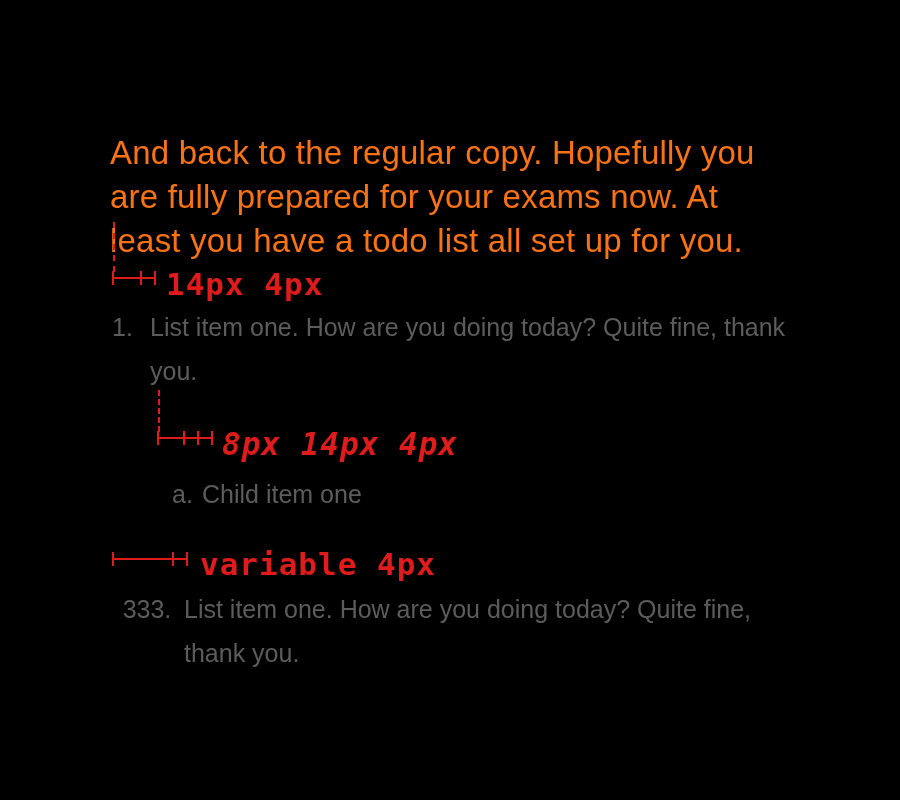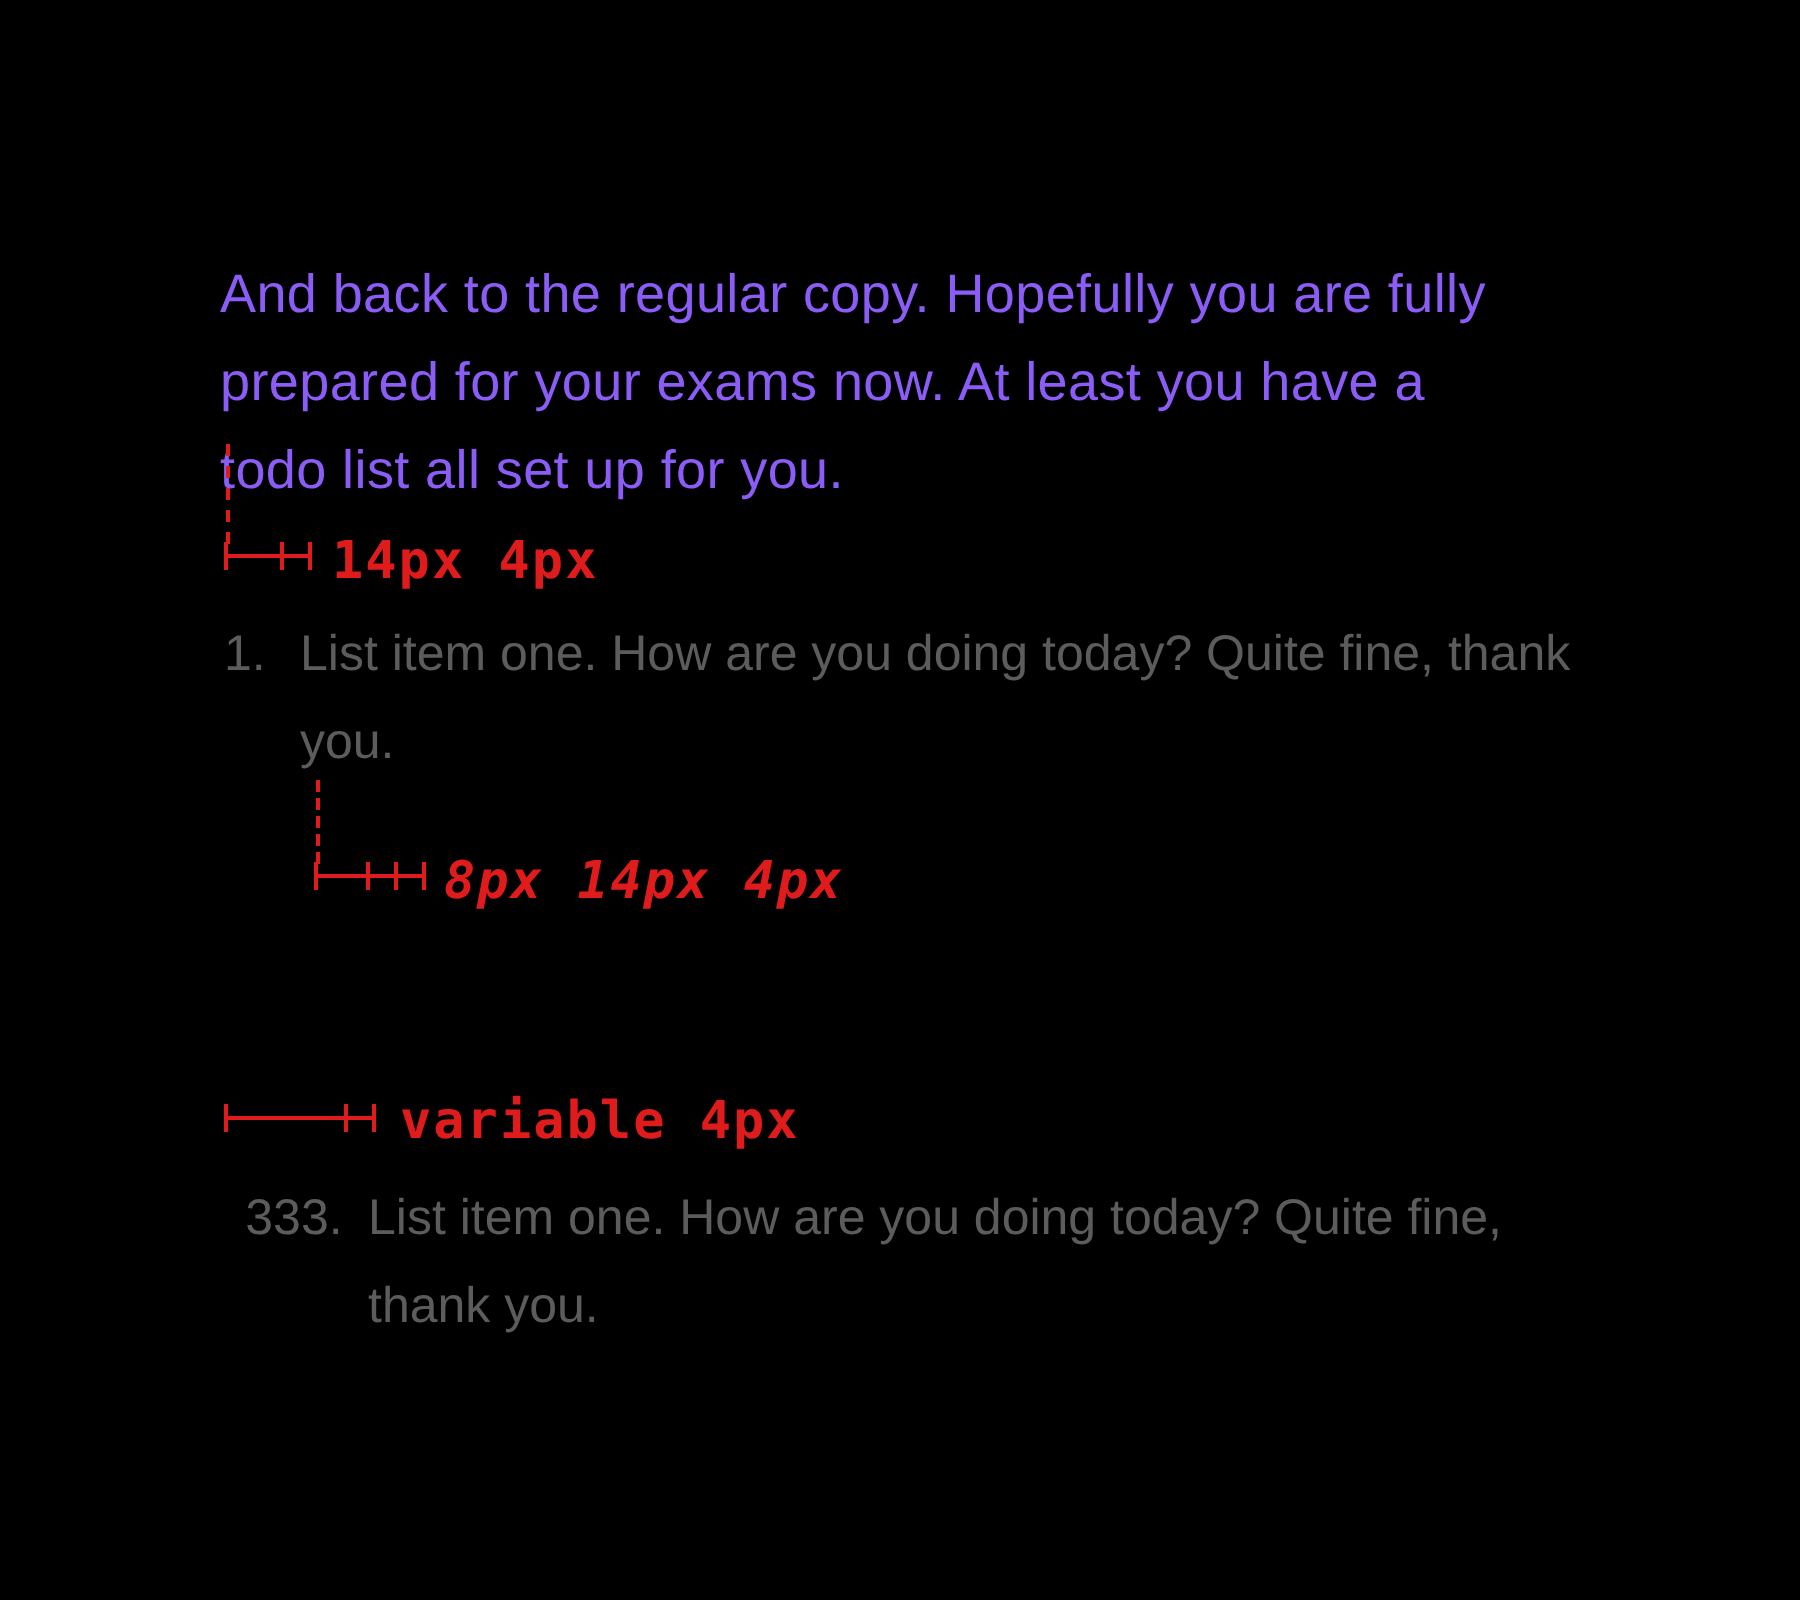--- a/index.html
+++ b/index.html
@@ -19,23 +19,23 @@
     position: absolute;
     inset: 0;
   }
 
   
   .copy {
     position: absolute;
     left: 110px;
     top: 98px;
     width: 660px;
-    font-size: 27px;
+    font-size: 33px;
     line-height: 44px;
-    color: #8b5cf6;
+    color: #f97316;
     letter-spacing: 0.2px;
   }
 
   
   .list-one {
     position: absolute;
     left: 112px;
     top: 305px;
     width: 680px;
     font-size: 25px;
@@ -88,21 +88,21 @@
   .list-wide .item-text {
     display: block;
     margin-left: 72px;
   }
 
   
   .annot {
     position: absolute;
     color: #e01b1b;
     font-family: "DejaVu Sans Mono", monospace;
-    font-size: 26px;
+    font-size: 31px;
     font-weight: bold;
     letter-spacing: 1px;
     white-space: pre;
   }
 
   .vdash {
     position: absolute;
     border-left: 2px dashed #e01b1b;
     width: 0;
   }
@@ -177,20 +177,23 @@
   <div class="vdash" id="annot2-dash"></div>
   <div class="ruler" id="annot2-ruler">
     <div class="bar"></div>
     <div class="cap c0"></div>
     <div class="cap c1"></div>
     <div class="cap c2"></div>
     <div class="cap c3"></div>
   </div>
   <div class="annot" id="annot2-label">8px 14px 4px</div>
 
+  <div class="list-child">
+    <span class="marker">a.</span><span>Child item one</span>
+  </div>
 
   <div class="ruler" id="annot3-ruler">
     <div class="bar"></div>
     <div class="cap c0"></div>
     <div class="cap c1"></div>
     <div class="cap c2"></div>
   </div>
   <div class="annot" id="annot3-label">variable 4px</div>
 
   <div class="list-wide">

